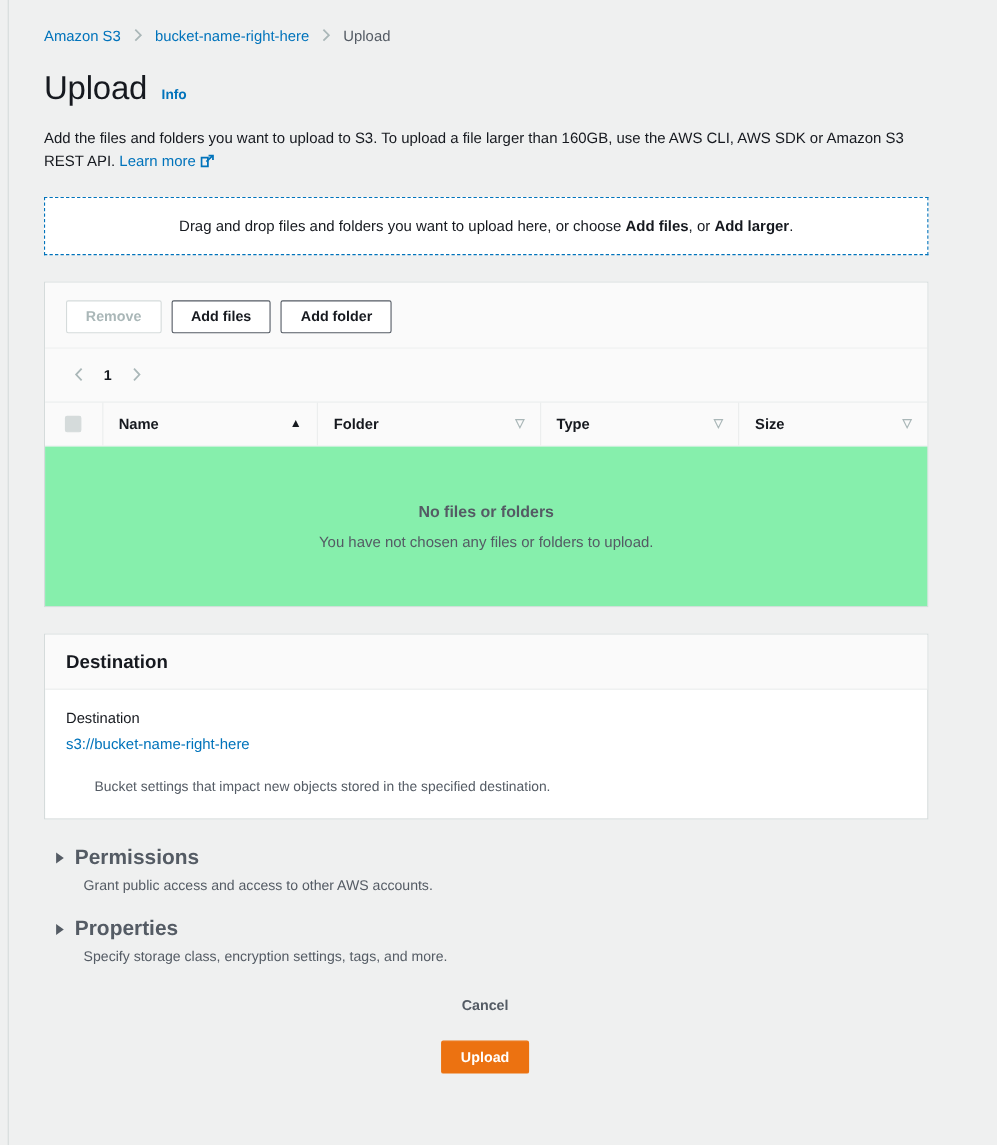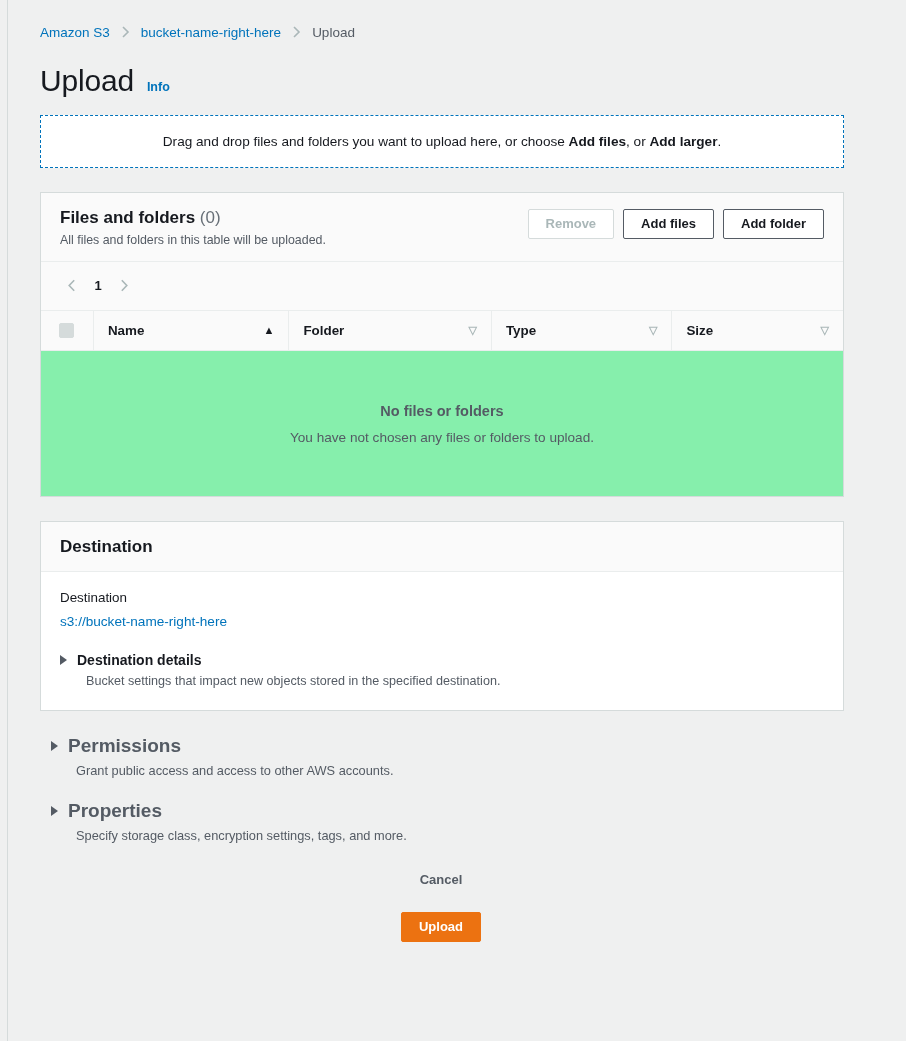--- a/index.html
+++ b/index.html
@@ -360,34 +360,34 @@
         </svg>
     </span>
     <span class="crumb-current">Upload</span>
   </nav>
 
   <div class="page-head">
     <h1 class="page-title">Upload</h1>
     <span class="info-link">Info</span>
   </div>
 
+  <div class="page-desc">
+    <span>Add the files and folders you want to upload to S3. To upload a file larger than 160GB, use the AWS CLI, AWS SDK or Amazon S3 REST API. </span><span class="inline-link">Learn more</span><span class="ext-icon"><svg width="13" height="13" viewBox="0 0 13 13">
+          <path d="M1.2 3.2 H7 V11.2 H1.2 Z" fill="none" stroke="#0073bb" stroke-width="1.6"></path>
+          <path d="M5.6 7.0 L11.2 1.6" stroke="#0073bb" stroke-width="1.6"></path>
+          <path d="M7.6 1.4 H11.6 V5.4" fill="none" stroke="#0073bb" stroke-width="1.6"></path>
+        </svg></span>
+  </div>
 
   <div class="dropzone">
     <span><span>Drag and drop files and folders you want to upload here, or choose </span><b>Add files</b><span>, or </span><b>Add larger</b><span>.</span></span>
   </div>
 
   <section class="card">
     <div class="card-header">
-      <div>
-        <h2 class="card-title">
-          <span>Files and folders</span>
-          <span class="count">(0)</span>
-        </h2>
-        <div class="card-subtitle">All files and folders in this table will be uploaded.</div>
-      </div>
       <div class="header-actions">
         <button class="btn disabled">Remove</button>
         <button class="btn">Add files</button>
         <button class="btn">Add folder</button>
       </div>
     </div>
 
     <div class="table-toolbar">
       <div class="pager">
         <span class="pager-btn">
@@ -432,24 +432,20 @@
     </div>
   </section>
 
   <section class="card">
     <div class="card-header">
       <h2 class="card-title">Destination</h2>
     </div>
     <div class="card-body">
       <div class="field-label">Destination</div>
       <div class="dest-link">s3://bucket-name-right-here</div>
-      <div class="expandable">
-        <span class="caret"></span>
-        <span class="expand-title-sm">Destination details</span>
-      </div>
       <div class="expand-desc-sm">Bucket settings that impact new objects stored in the specified destination.</div>
     </div>
   </section>
 
   <div class="section">
     <div class="expandable">
       <span class="caret"></span>
       <span class="section-title">Permissions</span>
     </div>
     <div class="section-desc">Grant public access and access to other AWS accounts.</div>

